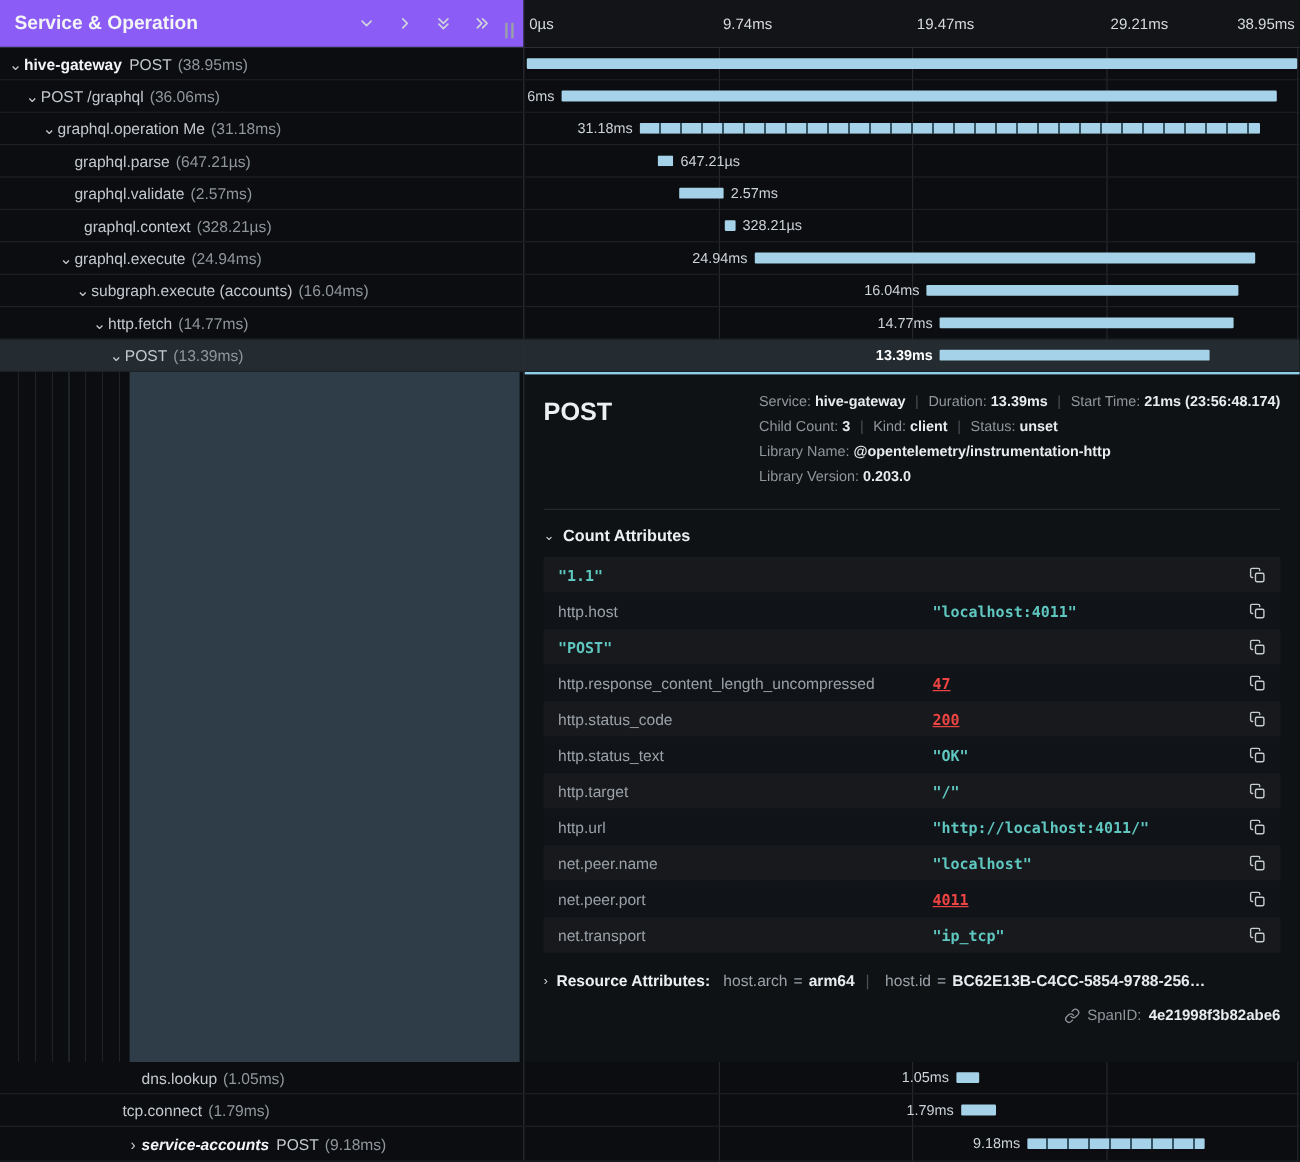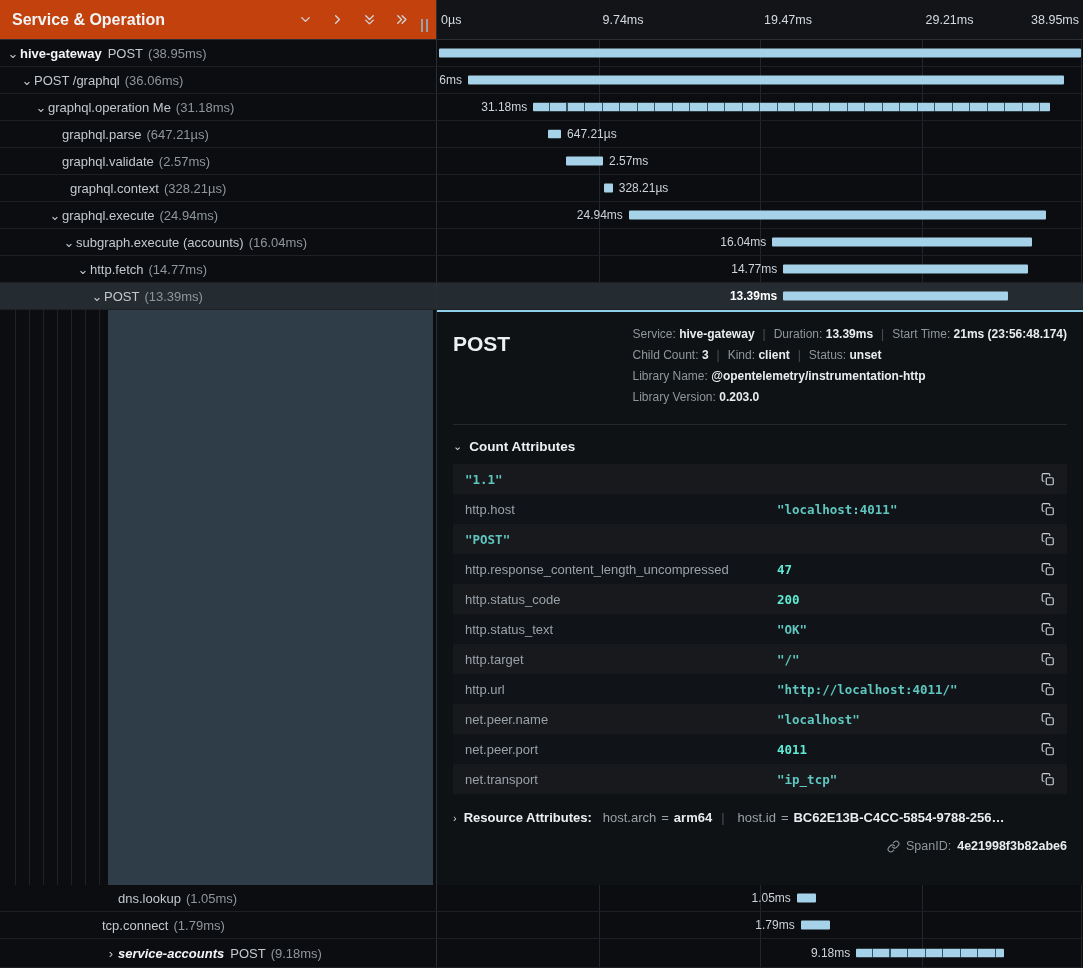--- a/index.html
+++ b/index.html
@@ -12,21 +12,21 @@
   }
   .app { position:relative; width:1083px; height:968px; }
 
   
   .grid-overlay { position:absolute; left:437px; top:0; width:646px; height:100%; z-index:0; pointer-events:none; }
   .grid-line { position:absolute; top:0; bottom:0; width:1px; background:#23272c; }
   .gl-25{left:25%;} .gl-50{left:50%;} .gl-75{left:75%;} .gl-100{left:calc(100% - 2px);}
 
   
   .header-row { position:relative; z-index:2; display:flex; height:40px; border-bottom:1px solid #2a2f34; }
-  .header-left { flex:0 0 437px; background:#c2410c; display:flex; align-items:center; padding:0 8px 0 12px; border-right:1px solid #2a2f34; }
+  .header-left { flex:0 0 437px; background:#8b5cf6; display:flex; align-items:center; padding:0 8px 0 12px; border-right:1px solid #2a2f34; }
   .header-title { font-size:16px; font-weight:bold; color:#f2f4f6; white-space:nowrap; }
   .header-icons { margin-left:auto; display:flex; gap:17px; align-items:center; margin-right:12px; }
   .hicon { width:15px; height:15px; color:#cfd5da; cursor:pointer; display:flex; align-items:center; }
   .hicon svg { width:15px; height:15px; }
   .resizer { display:flex; gap:3px; cursor:col-resize; align-self:center; margin-top:12px; }
   .resizer i { display:block; width:2px; height:13px; background:#9aa1a8; }
   .header-right { flex:1; position:relative; background:#121417; }
   .tick { position:absolute; top:50%; transform:translateY(-50%); font-size:12.5px; color:#d6dbe0; white-space:nowrap; }
 
   
@@ -65,21 +65,21 @@
   .section-head { display:flex; align-items:center; gap:7px; font-size:13.5px; font-weight:bold; color:#edf0f2; margin:2px 0 10px; cursor:pointer; }
   .section-chev { color:#cfd5da; font-size:11px; font-weight:normal; }
 
   .attr-table { flex:0 0 auto; }
   .attr-row { display:flex; align-items:center; height:30px; padding:0 12px 0 12px; }
   .attr-row:nth-child(odd) { background:#17191c; }
   .attr-row:nth-child(even) { background:#101317; }
   .attr-key { flex:0 0 312px; color:#9aa1a8; font-size:13px; overflow:hidden; white-space:nowrap; }
   .attr-val { flex:1; font-family:"DejaVu Sans Mono", monospace; font-size:12.5px; font-weight:bold; overflow:hidden; white-space:nowrap; }
   .attr-val.string { color:#5fc7c0; }
-  .attr-val.number { color:#5eead4; }
+  .attr-val.number { color:#ef4444;text-decoration:underline; }
   .copy-btn { background:none; border:none; color:#c8cdd2; cursor:pointer; display:flex; padding:0; flex:0 0 auto; }
   .copy-btn svg { width:14px; height:15px; }
 
   .resource-line { display:flex; align-items:center; gap:7px; margin-top:16px; font-size:13px; white-space:nowrap; overflow:hidden; flex:0 0 auto; }
   .res-title { font-weight:bold; color:#edf0f2; }
   .res-key { color:#9aa1a8; margin-left:4px; }
   .res-eq { color:#9aa1a8; margin:0 5px; }
   .res-val { font-weight:bold; color:#e9ecef; }
   .res-sep { color:#4a5056; margin:0 9px; }
 

